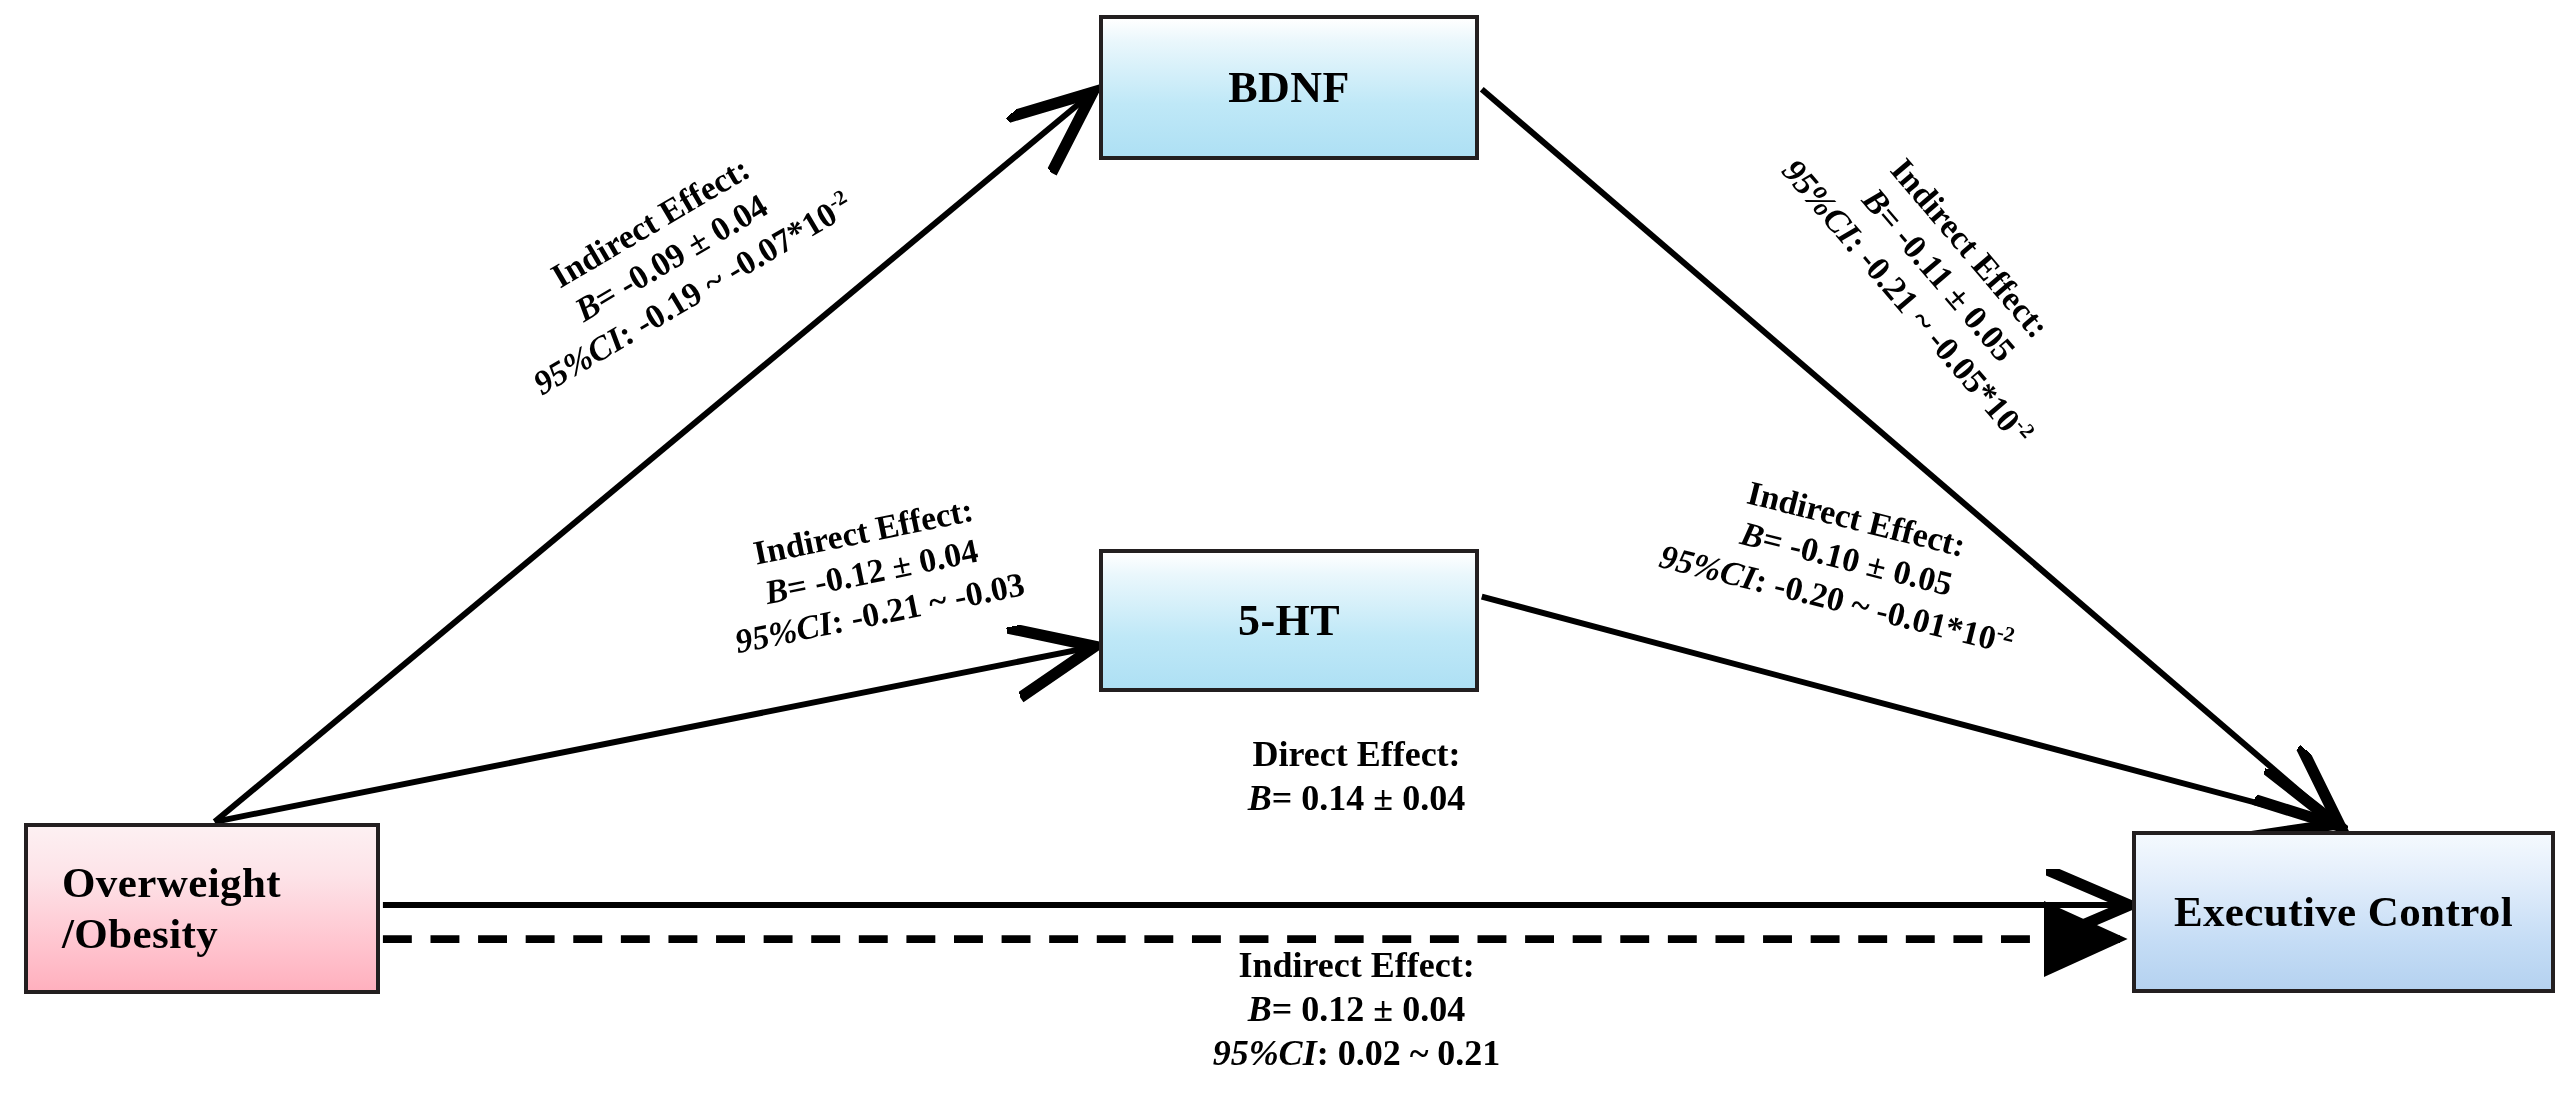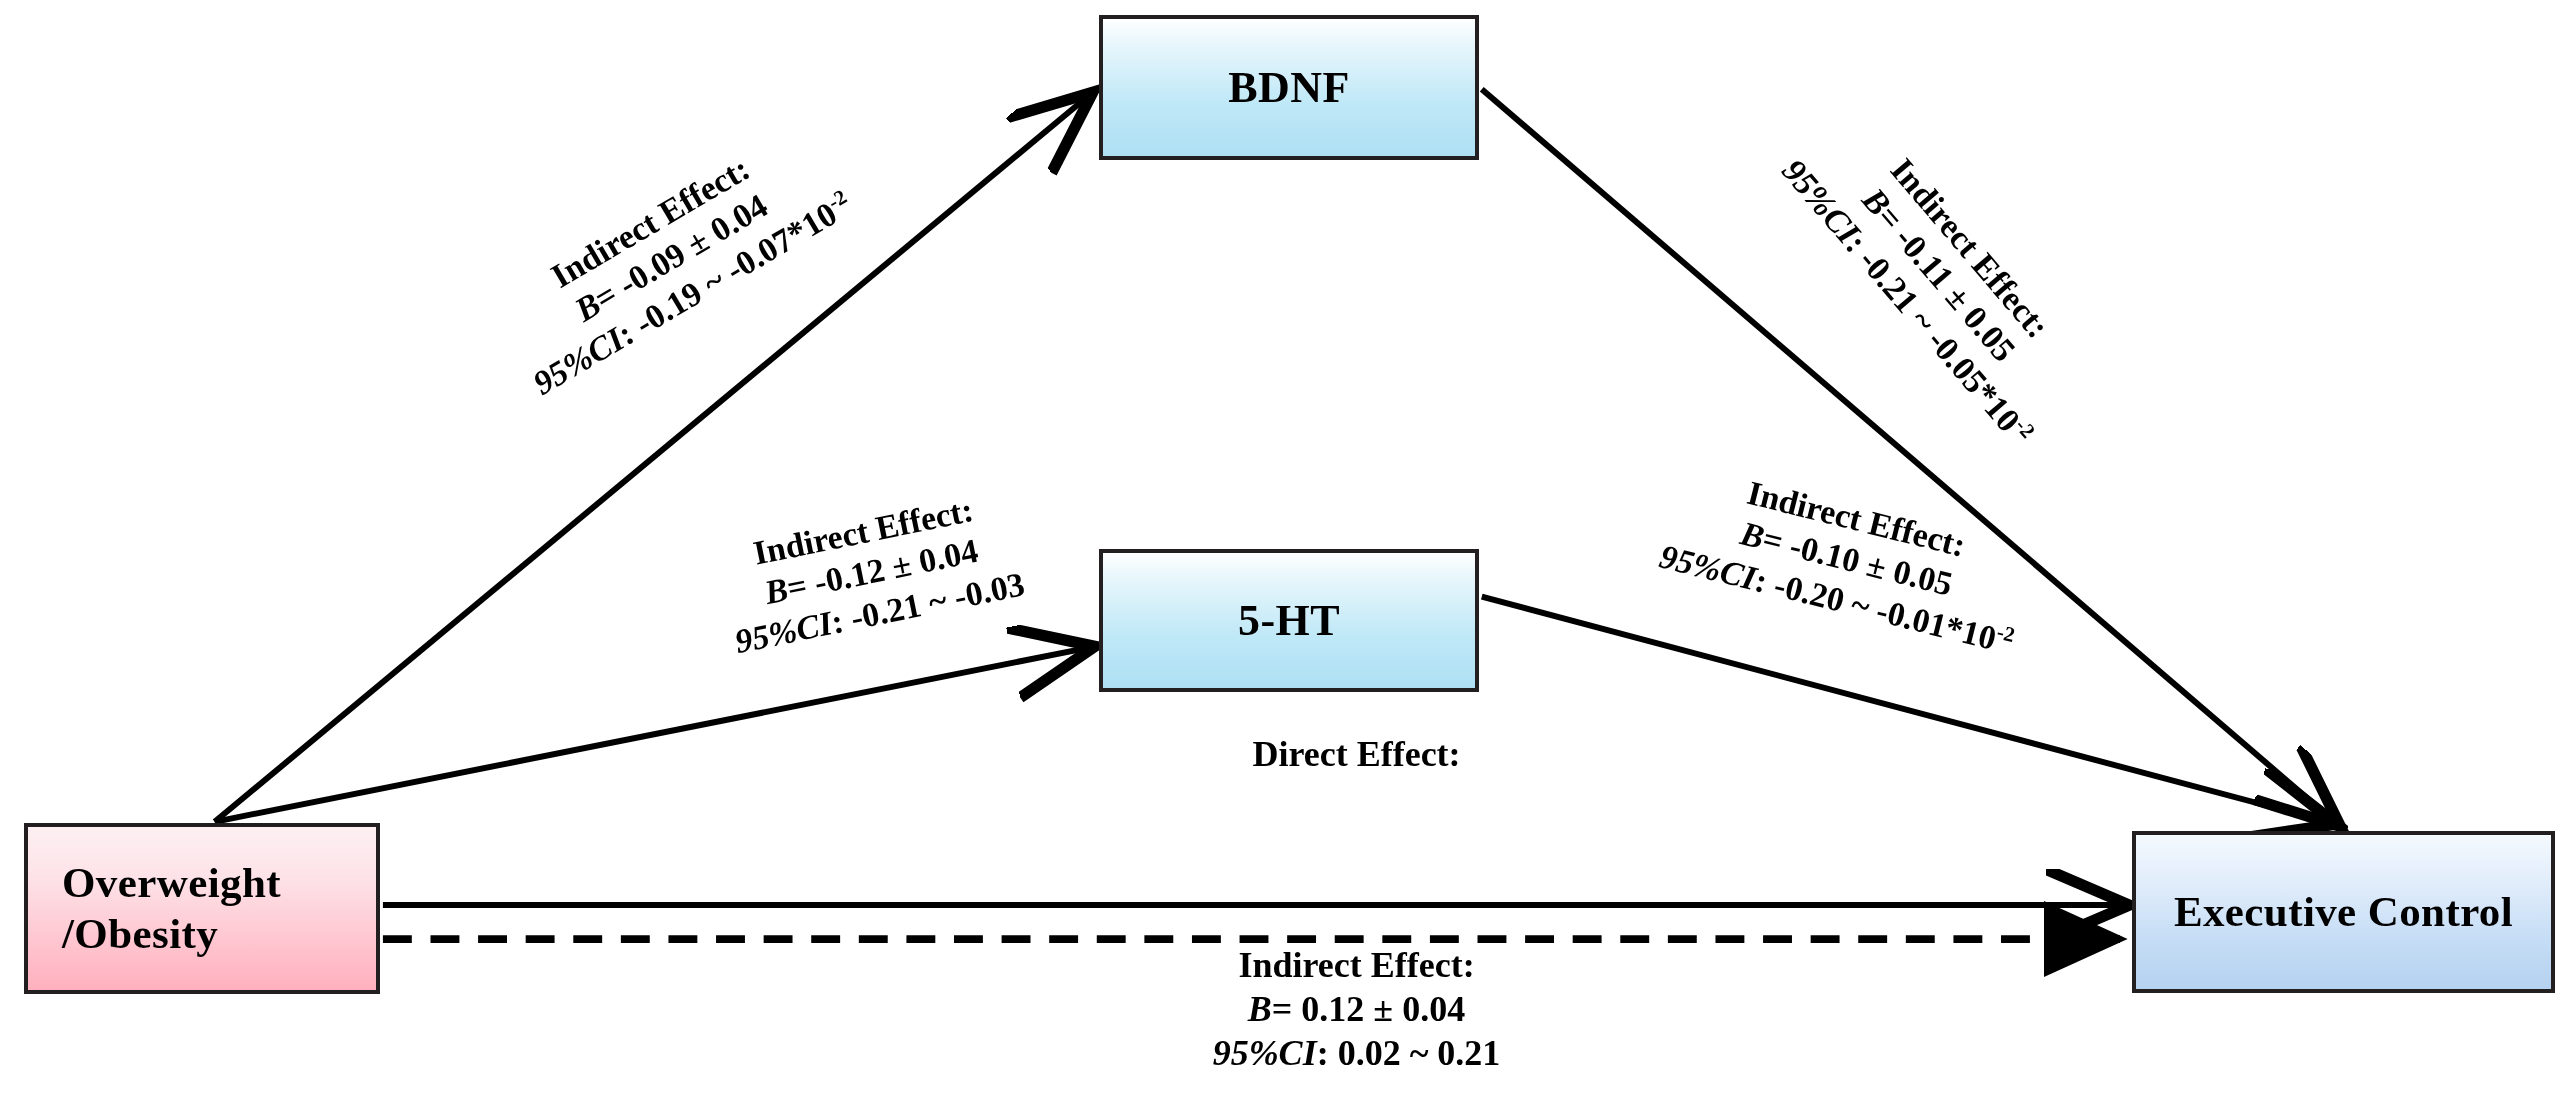--- a/index.html
+++ b/index.html
@@ -130,20 +130,21 @@
   </div>
 
   <div class="lbl" id="lbl-5ht-ec">
     <span class="ln">Indirect Effect:</span>
     <span class="ln"><i class="it">B</i><span>= -0.10 ± 0.05</span></span>
     <span class="ln"><i class="it">95%CI</i><span>: -0.20 ~ -0.01*10</span><sup>-2</sup></span>
   </div>
 
   <div class="lbl" id="lbl-direct">
     <span class="ln">Direct Effect:</span>
+    <span class="ln"><i class="it">B</i><span>= 0.14 ± 0.04</span></span>
   </div>
 
   <div class="lbl" id="lbl-indirect">
     <span class="ln">Indirect Effect:</span>
     <span class="ln"><i class="it">B</i><span>= 0.12 ± 0.04</span></span>
     <span class="ln"><i class="it">95%CI</i><span>: 0.02 ~ 0.21</span><sup></sup></span>
   </div>
 
 </div>
 

